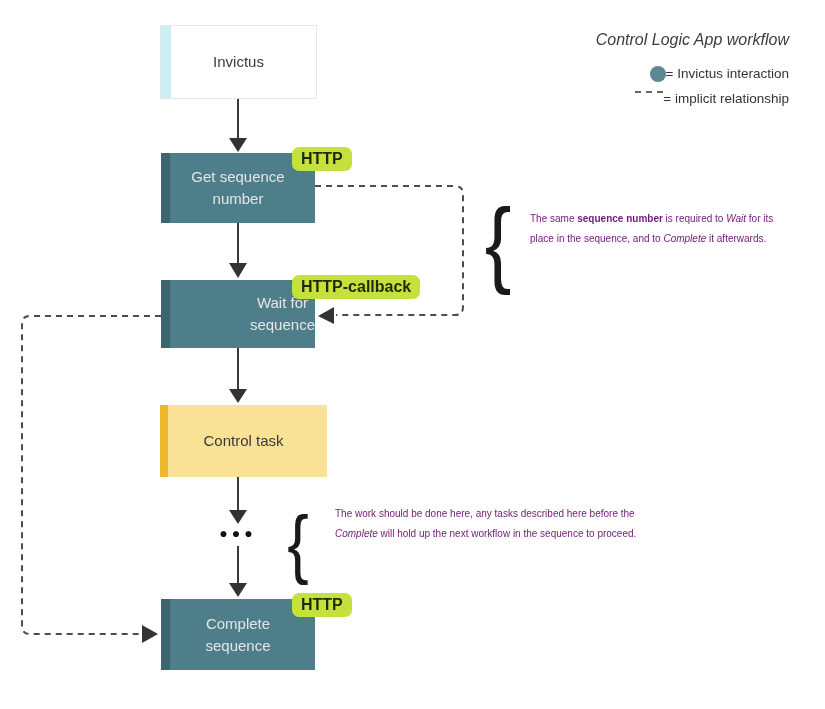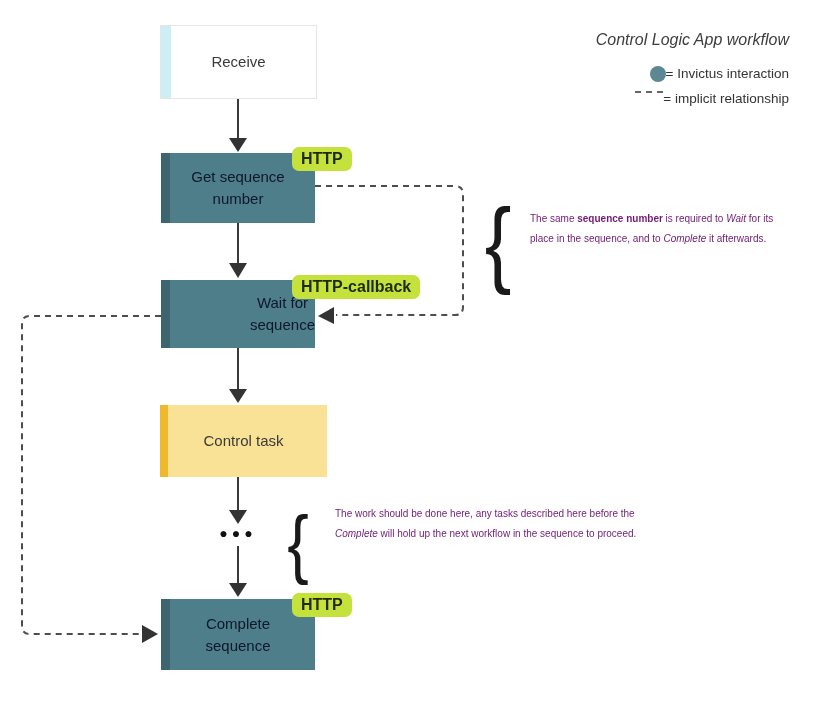--- a/index.html
+++ b/index.html
@@ -25,21 +25,21 @@
     font-size:15px;line-height:1.45;
   }
   .node .accent{position:absolute;left:0;top:0;bottom:0;}
   .node .label{position:relative;z-index:1;}
   .node .line{display:block;}
   .node-trigger{
     left:160px;top:25px;width:157px;height:74px;
     background:#ffffff;border:1px solid #e6e6e6;color:#3a3a3a;
   }
   .node-trigger .accent{width:10px;background:#cdeef4;}
-  .node-invictus{background:#4d7e8a;color:#0f172a;}
+  .node-invictus{background:#4d7e8a;color:#e5e5e5;}
   .node-invictus .accent{width:9px;background:#3c6570;}
   .node-get{left:161px;top:153px;width:154px;height:70px;}
   .node-wait{left:161px;top:280px;width:154px;height:68px;justify-content:flex-end;}
   .node-complete{left:161px;top:599px;width:154px;height:71px;}
   .node-task{
     left:160px;top:405px;width:167px;height:72px;
     background:#f9e295;color:#3a3a3a;
   }
   .node-task .accent{width:8px;background:#efb92d;}
   
@@ -129,21 +129,21 @@
     </g>
     <g>
       <path class="dash-line" d="M161,316 H30 Q22,316 22,324 V626 Q22,634 30,634 H140"></path>
       <polygon class="dash-head" points="142,625 142,643 158,634"></polygon>
     </g>
   </svg>
 
   <div class="node node-trigger">
     <span class="accent"></span>
     <span class="label">
-      <span class="line">Receive</span>
+      <span class="line">Invictus</span>
     </span>
   </div>
 
   <div class="node node-invictus node-get">
     <span class="accent"></span>
     <span class="label">
       <span class="line">Get sequence</span>
       <span class="line">number</span>
     </span>
   </div>

